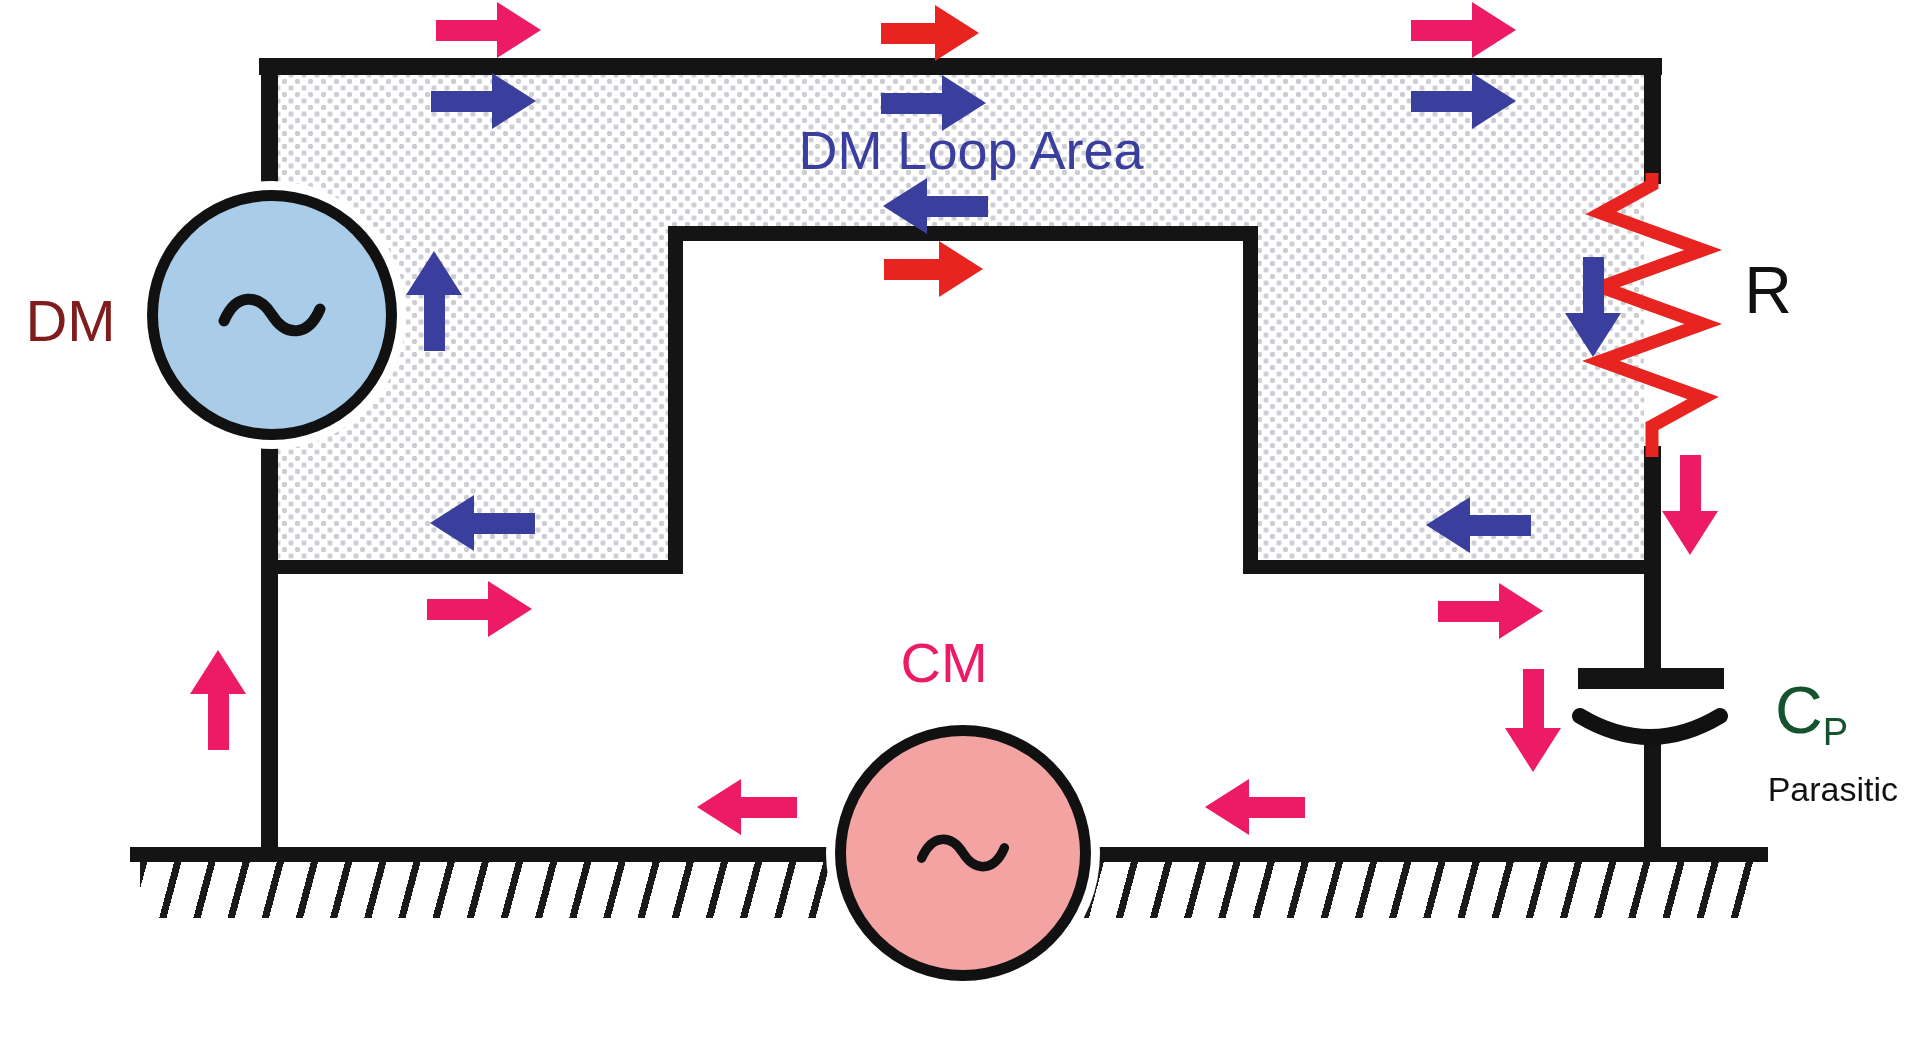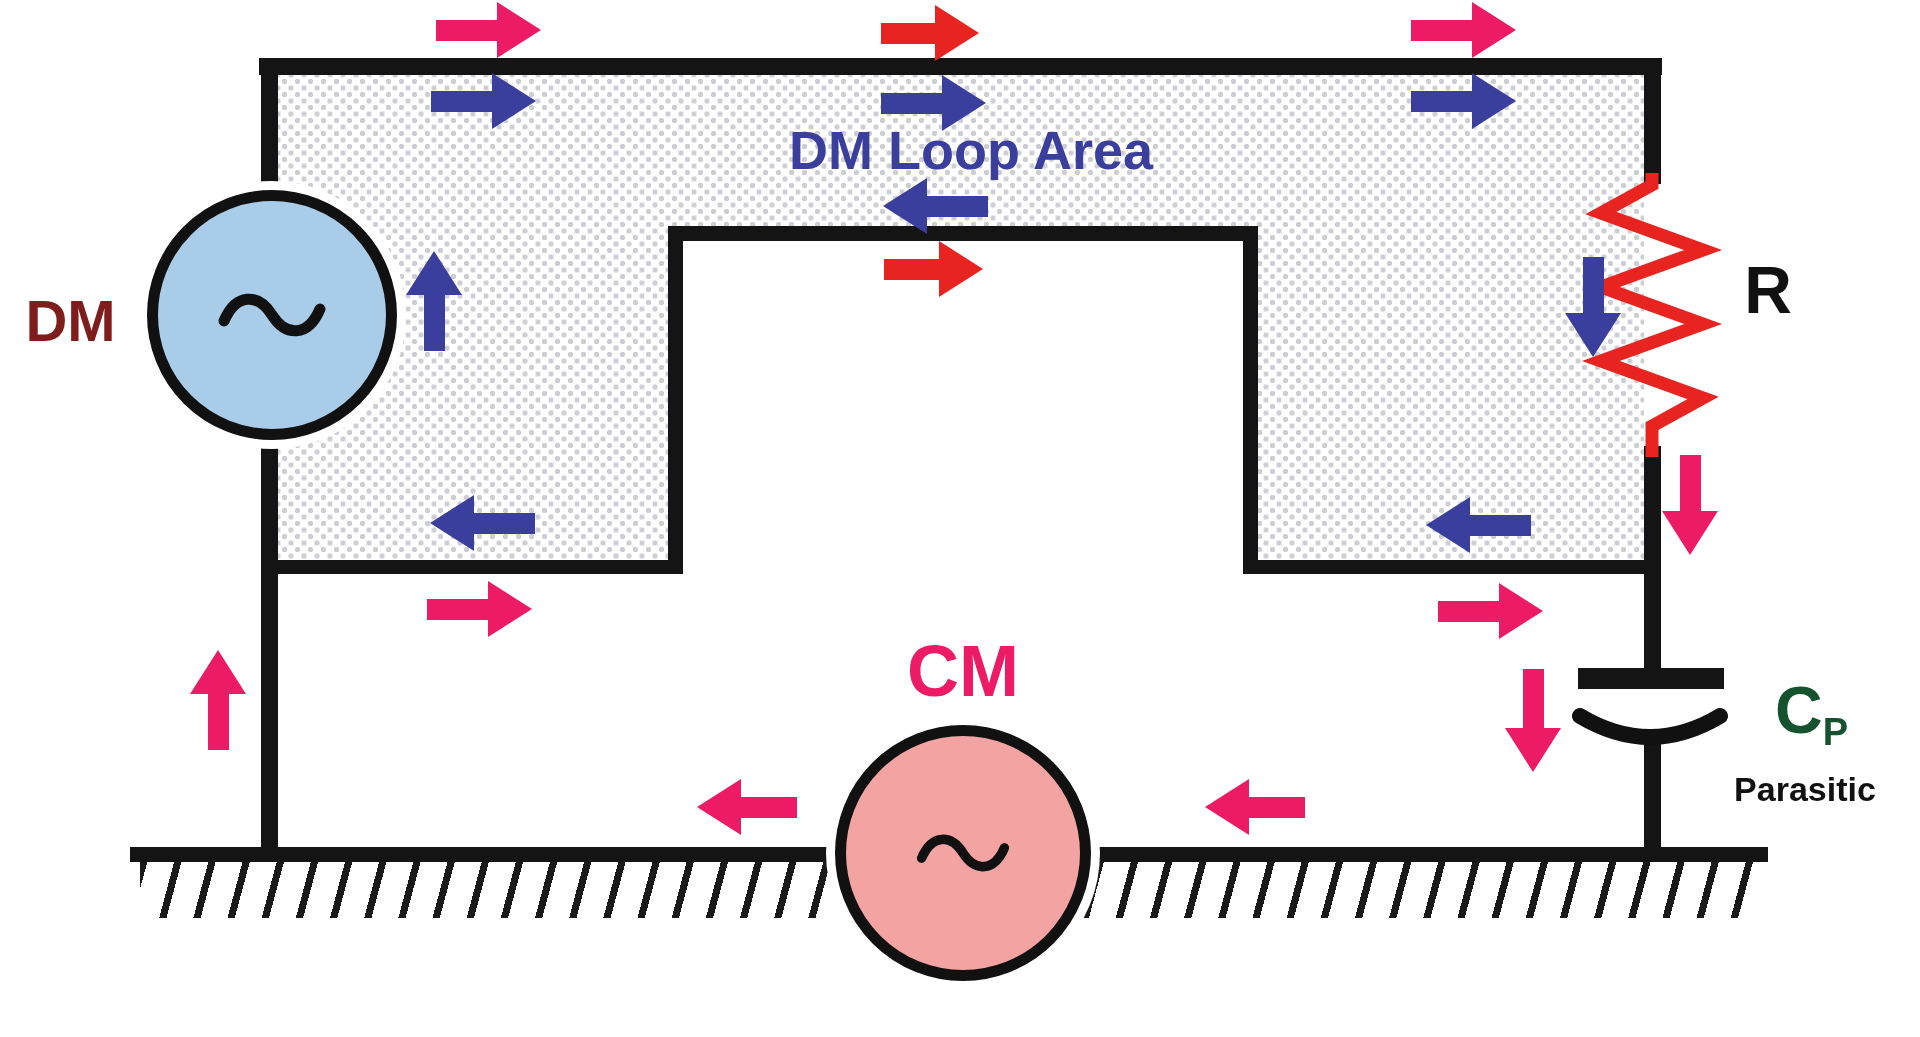--- a/index.html
+++ b/index.html
@@ -32,28 +32,28 @@
   }
   
   .source-circle{
     position:absolute;border:11px solid #111;border-radius:50%;
     box-sizing:border-box;display:flex;align-items:center;justify-content:center;
     box-shadow:0 0 0 9px #fff;
   }
   #dm-circle{left:147px;top:190px;width:250px;height:250px;}
   #cm-circle{left:835px;top:725px;width:256px;height:256px;}
   
-  .lbl{position:absolute;font-weight:bold;white-space:nowrap;}
+  .lbl{position:absolute;font-weight:normal;white-space:nowrap;}
   #lbl-dm{left:18px;top:287px;width:105px;font-size:58px;text-align:center;}
   #lbl-loop{left:721px;top:119px;width:500px;font-size:54px;text-align:center;}
-  #lbl-cm{left:869px;top:630px;width:150px;font-size:72px;text-align:right;}
+  #lbl-cm{left:869px;top:630px;width:150px;font-size:56px;text-align:center;}
   #lbl-r{left:1728px;top:252px;width:80px;font-size:66px;color:#111;text-align:center;}
   #lbl-cp{left:1775px;top:672px;color:#14532d;font-size:66px;}
   #lbl-cp .sub{font-size:38px;vertical-align:-12px;}
-  #lbl-parasitic{left:1712px;top:770px;width:186px;font-size:34px;color:#111;text-align:center;}
+  #lbl-parasitic{left:1712px;top:770px;width:186px;font-size:34px;color:#111;text-align:right;}
   
   .arrow{position:absolute;display:flex;}
   .arrow.right,.arrow.left{flex-direction:row;align-items:center;height:56px;}
   .arrow.up,.arrow.down{flex-direction:column;align-items:center;width:56px;}
   .arrow .shaft{background:currentColor;flex:1;}
   .right .shaft,.left .shaft{height:21px;}
   .up .shaft,.down .shaft{width:21px;}
   .arrow .head{width:0;height:0;flex:0 0 auto;}
   .right .head{border-top:28px solid rgba(0,0,0,0);border-bottom:28px solid rgba(0,0,0,0);border-left:44px solid currentColor;}
   .left  .head{border-top:28px solid rgba(0,0,0,0);border-bottom:28px solid rgba(0,0,0,0);border-right:44px solid currentColor;}

